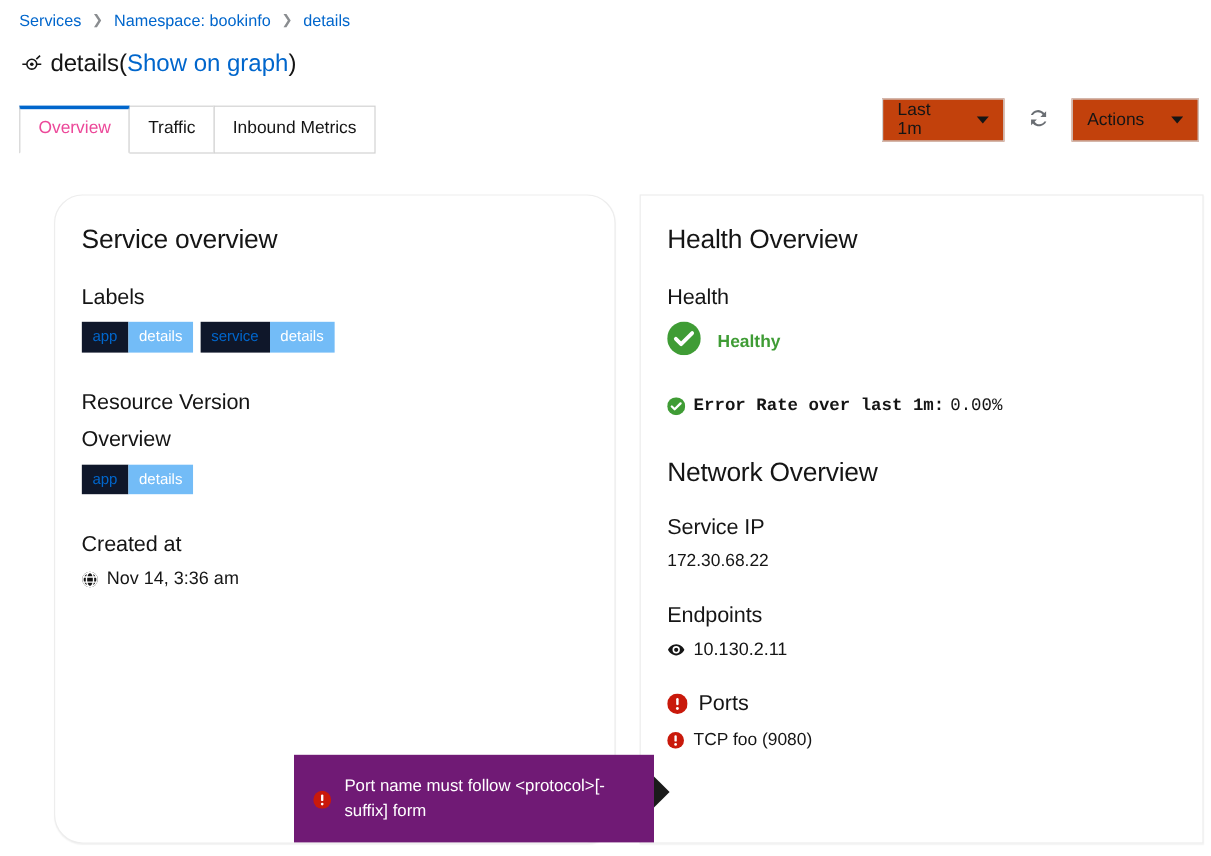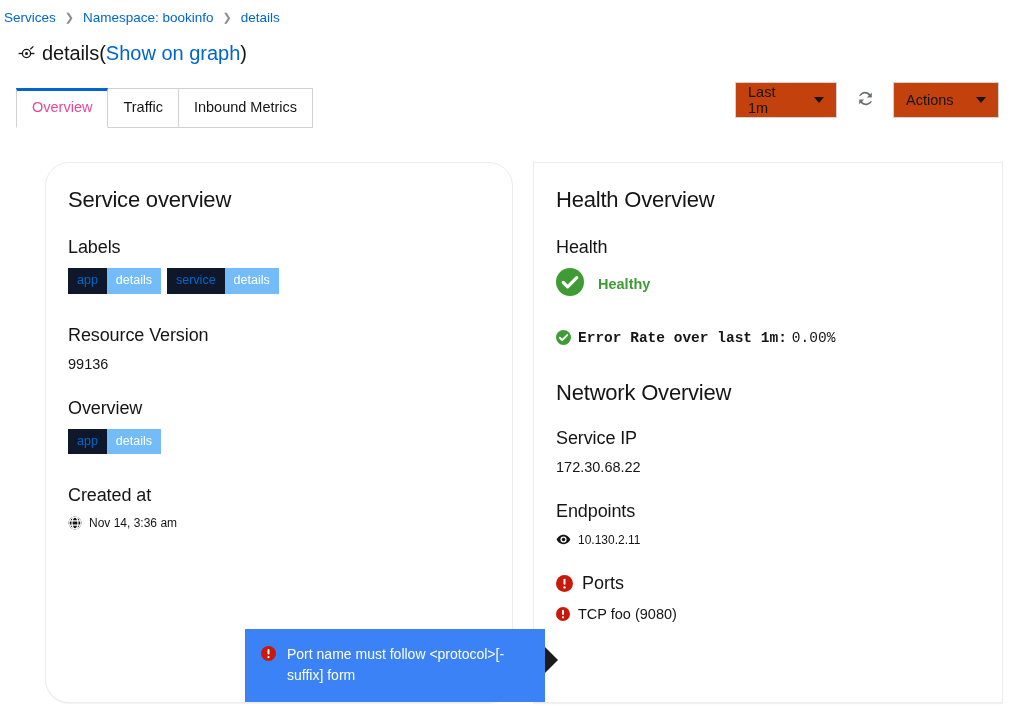--- a/index.html
+++ b/index.html
@@ -10,21 +10,21 @@
     background: #ffffff;
     font-family: "Liberation Sans", sans-serif;
     color: #151515;
     overflow: hidden;
   }
 
   
   .breadcrumb {
     display: flex;
     align-items: center;
-    padding: 7px 0 0 4px;
+    padding: 7px 0 0 16px;
     font-size: 13.5px;
     height: 28px;
   }
   .bc-link {
     color: #0066cc;
     text-decoration: none;
     white-space: nowrap;
   }
   .bc-current {
     color: #0066cc;
@@ -194,21 +194,21 @@
   .badge .v {
     background: #73bcf7;
     color: #ffffff;
     padding: 6px 9px 7px 9px;
   }
 
   
   .icon-row {
     display: flex;
     align-items: center;
-    font-size: 12px;
+    font-size: 15px;
     color: #151515;
     margin-bottom: 26px;
   }
   .icon-row .gi { margin-right: 7px; display: inline-flex; flex: none; }
 
   
   .health-row {
     display: flex;
     align-items: center;
     margin-bottom: 30px;
@@ -247,27 +247,27 @@
     color: #151515;
   }
   .port-row .err { margin-right: 8px; flex: none; display: inline-flex; }
 
   
   .tooltip {
     position: absolute;
     left: 245px;
     top: 629px;
     width: 300px;
-    background: #3b82f6;
+    background: #701a75;
     color: #ffffff;
     padding: 15px 18px 16px 16px;
     font-size: 14px;
     line-height: 21px;
     display: flex;
-    align-items: flex-start;
+    align-items: center;
     z-index: 40;
   }
   .tooltip .err { margin-right: 11px; flex: none; margin-top: 2px; display: inline-flex; }
   .tooltip-arrow {
     position: absolute;
     left: 545px;
     top: 647px;
     width: 0; height: 0;
     border-top: 13px solid transparent;
     border-bottom: 13px solid transparent;
@@ -343,21 +343,20 @@
         <span class="k">app</span>
         <span class="v">details</span>
       </span>
       <span class="badge">
         <span class="k">service</span>
         <span class="v">details</span>
       </span>
     </div>
 
     <h3 class="sec-title">Resource Version</h3>
-    <div class="sec-value">99136</div>
 
     <h3 class="sec-title">Overview</h3>
     <div class="badges">
       <span class="badge">
         <span class="k">app</span>
         <span class="v">details</span>
       </span>
     </div>
 
     <h3 class="sec-title">Created at</h3>

